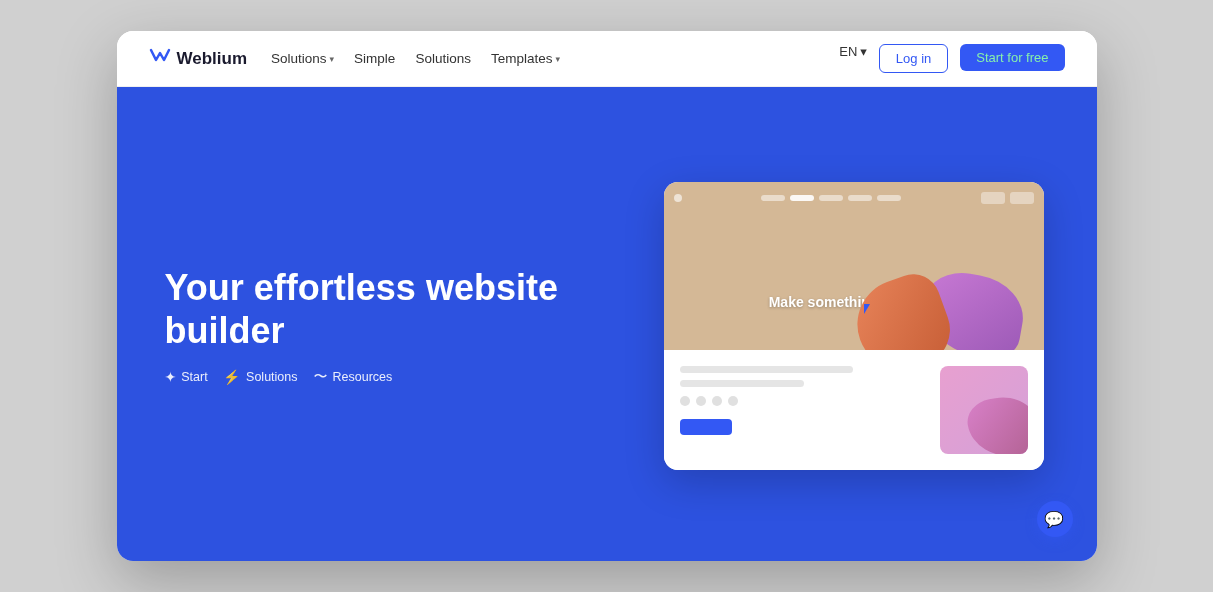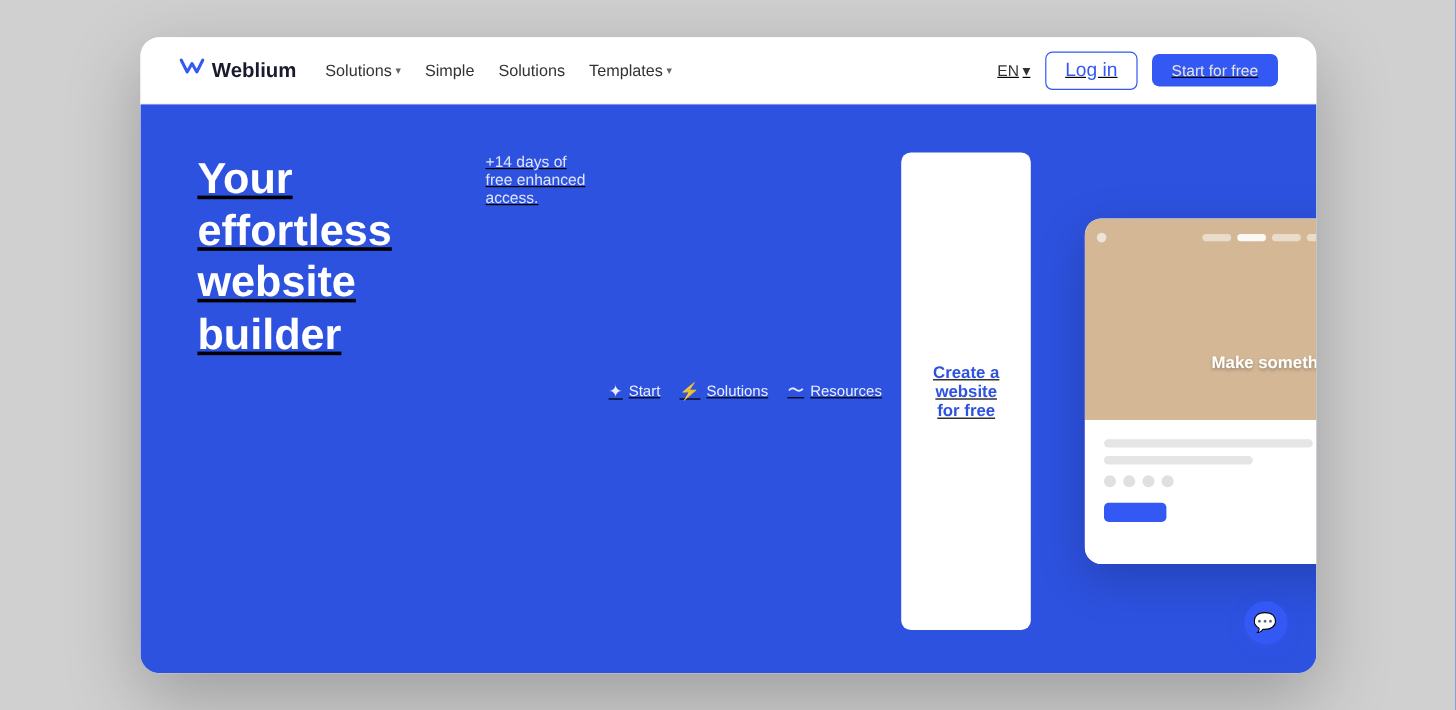--- a/index.html
+++ b/index.html
@@ -63,46 +63,45 @@
       display: flex;
       align-items: center;
       gap: 3px;
     }
     .nav-link .chevron {
       font-size: 9px;
       color: #666;
     }
     .nav-right {
       display: flex;
-      align-items: center;
+      align-items: flex-start;
       gap: 12px;
-      text-decoration: underline;
     }
     .lang-selector {
       font-size: 13px;
       color: #333;
       cursor: pointer;
       display: flex;
       align-items: center;
       gap: 3px;
     }
     .btn-login {
       padding: 6px 16px;
       border: 1.5px solid #3358f4;
       color: #3358f4;
       background: #fff;
       border-radius: 6px;
-      font-size: 16px;
+      font-size: 13px;
       font-weight: 500;
       cursor: pointer;
     }
     .btn-start {
       padding: 6px 16px;
       background: #3358f4;
-      color: #e5e5e5;
+      color: #86efac;
       border: none;
       border-radius: 6px;
       font-size: 13px;
       font-weight: 500;
       cursor: pointer;
     }
 
     
     .hero {
       flex: 1;
@@ -110,24 +109,24 @@
       display: flex;
       align-items: stretch;
       padding: 40px 48px 36px 48px;
       position: relative;
       overflow: hidden;
     }
 
     .hero-left {
       flex: 1;
       display: flex;
+      flex-direction: column;
       justify-content: center;
       gap: 16px;
       padding-right: 40px;
-      text-decoration: underline;
     }
 
     .hero-title {
       font-size: 36px;
       font-weight: 800;
       color: #fff;
       line-height: 1.2;
     }
 
     .hero-subtitle {
@@ -421,38 +420,36 @@
       </span>
       <button class="btn-login">Log in</button>
       <button class="btn-start">Start for free</button>
     </div>
   </nav>
 
   <section class="hero">
 
     <div class="hero-left">
       <h1 class="hero-title">Your effortless website builder</h1>
-      <p class="hero-subtitle">+14 days of free enhanced access.</p>
 
       <div class="hero-badges">
         <span class="badge">
           <span class="badge-icon">✦</span>
           <span>Start</span>
         </span>
         <span class="badge">
           <span class="badge-icon">⚡</span>
           <span>Solutions</span>
         </span>
         <span class="badge">
           <span class="badge-icon">〜</span>
           <span>Resources</span>
         </span>
       </div>
 
-      <button class="btn-cta">Create a website for free</button>
     </div>
 
     <div class="hero-right">
       <div class="preview-card">
 
         <div class="preview-top">
           <div class="preview-top-bar">
             <div class="window-dot"></div>
             <div class="preview-top-tabs">
               <div class="preview-top-tab"></div>

